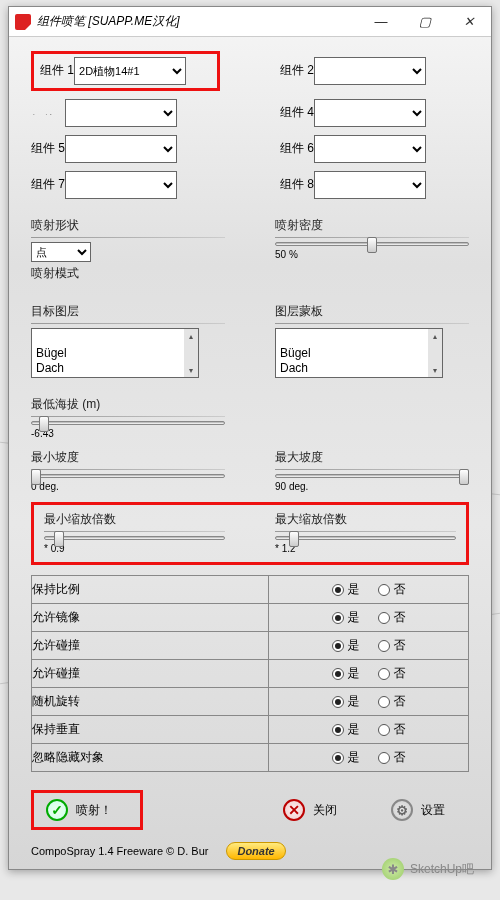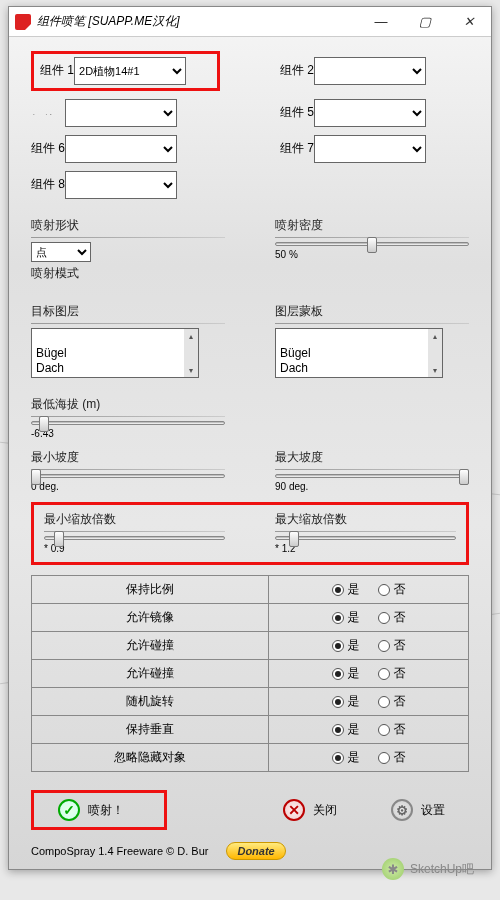--- a/index.html
+++ b/index.html
@@ -71,21 +71,21 @@
 .slider-thumb { position: absolute; top: -6px; width: 10px; height: 16px;
   background: linear-gradient(180deg,#fefefe,#ccc); border:1px solid #777;
   border-radius:2px; transform: translateX(-50%); }
 .slider-val { font-size: 10px; }
 
 .scale-box { border: 3px solid #e11; padding: 6px 10px 8px; margin-top: 10px; }
 
 .options-table { margin-top: 10px; border: 1px solid #888; }
 .opt-row { display: grid; grid-template-columns: 1fr 200px; border-top: 1px solid #888; }
 .opt-row:first-child { border-top: none; }
-.opt-label { padding: 5px 0; text-align: center; font-size: 12px; }
+.opt-label { padding: 5px 0; text-align: left; font-size: 12px; }
 .opt-choices { display: flex; align-items: center; justify-content: center; gap: 18px;
   border-left: 1px solid #888; font-size: 12px; }
 .radio { width: 12px; height: 12px; border: 1px solid #555; border-radius: 50%;
   display: inline-block; vertical-align: middle; margin-right: 4px; position: relative; background:#fff;}
 .radio.checked::after { content:""; position:absolute; inset:2px; border-radius:50%; background:#222; }
 
 .btnbar { display: flex; align-items: center; gap: 22px; margin-top: 18px; }
 .spray-btn { display: flex; align-items: center; gap: 8px; padding: 4px 24px 4px 8px;
   cursor: pointer; }
 .icon-circle { width: 22px; height: 22px; border-radius: 50%; display:flex;
@@ -139,20 +139,24 @@
         <div class="comp-label">组件 2</div>
         <select class="dd"><option></option></select>
       </div>
       <div class="comp-group">
         <div class="comp3hide">
             <div class="comp-label">组件 3</div>
           </div>
         <select class="dd"><option></option></select>
       </div>
       <div class="comp-group">
+        <div class="comp-label">组件 4</div>
+        <select class="dd"><option></option></select>
+      </div>
+      <div class="comp-group">
         <div class="comp-label">组件 5</div>
         <select class="dd"><option></option></select>
       </div>
       <div class="comp-group">
         <div class="comp-label">组件 6</div>
         <select class="dd"><option></option></select>
       </div>
       <div class="comp-group">
         <div class="comp-label">组件 7</div>
         <select class="dd"><option></option></select>
@@ -309,21 +313,21 @@
         <div class="opt-row">
           <div class="opt-label">忽略隐藏对象</div>
           <div class="opt-choices">
             <label><span class="radio checked"></span>是</label>
             <label><span class="radio "></span>否</label>
           </div>
         </div>
       </div>
 
     <div class="btnbar">
-      <div class="redbox-tight" style="padding:2px 16px">
+      <div class="redbox-tight" style="padding:2px 4px">
         <div class="spray-btn">
           <span class="icon-circle icon-ok"></span>
           <span class="btn-label">喷射！</span>
         </div>
       </div>
       <div class="spacer"></div>
       <div class="spray-btn">
         <span class="icon-circle icon-close"></span>
         <span class="btn-label">关闭</span>
       </div>

